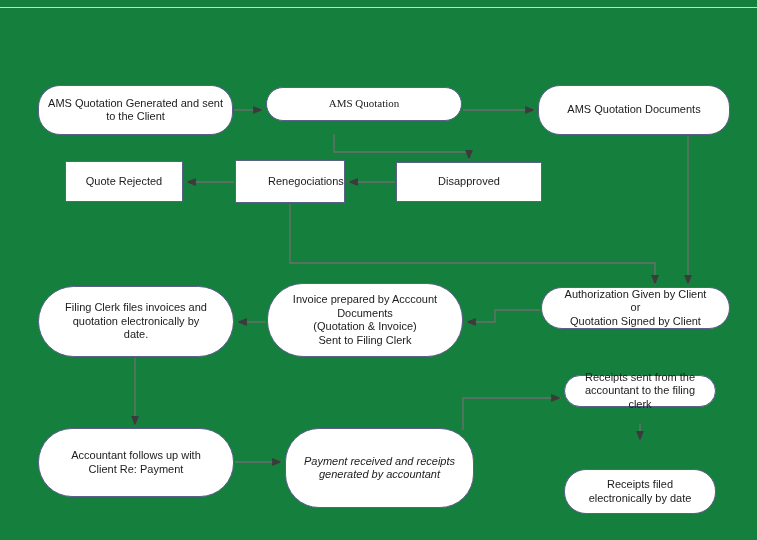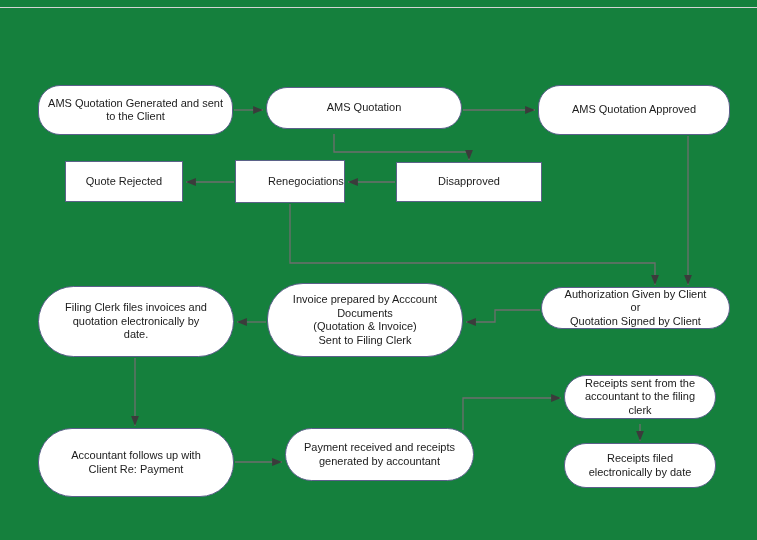--- a/index.html
+++ b/index.html
@@ -101,26 +101,26 @@
 
       <path d="M640,424 L640,441"></path>
     </g>
   </svg>
 
   <div class="node rounded" style="left:38px; top:85px; width:195px; height:50px;">
     <span class="node-label">AMS Quotation Generated and sent
 to the Client</span>
   </div>
 
-  <div class="node rounded" style="left:266px; top:87px; width:196px; height:42px;">
+  <div class="node rounded" style="left:266px; top:87px; width:196px; height:34px;font-family:Liberation Serif, serif;">
     <span class="node-label">AMS Quotation</span>
   </div>
 
   <div class="node rounded" style="left:538px; top:85px; width:192px; height:50px;">
-    <span class="node-label">AMS Quotation Approved</span>
+    <span class="node-label">AMS Quotation Documents</span>
   </div>
 
   <div class="node rect" style="left:65px; top:161px; width:118px; height:41px;justify-content:flex-end;">
     <span class="node-label">Quote Rejected</span>
   </div>
 
   <div class="node rect" style="left:235px; top:160px; width:110px; height:43px;padding-left:32px;">
     <span class="node-label">Renegociations</span>
   </div>
 
@@ -145,29 +145,29 @@
     <span class="node-label">Filing Clerk files invoices and
 quotation electronically by
 date.</span>
   </div>
 
   <div class="node rounded" style="left:38px; top:428px; width:196px; height:69px; border-radius:34px;justify-content:flex-end;">
     <span class="node-label">Accountant follows up with
 Client Re: Payment</span>
   </div>
 
-  <div class="node rounded" style="left:285px; top:428px; width:189px; height:53px; border-radius:34px;">
+  <div class="node rounded" style="left:285px; top:428px; width:189px; height:80px; border-radius:34px;font-style:italic;">
     <span class="node-label">Payment received and receipts
 generated by accountant</span>
   </div>
 
-  <div class="node rounded" style="left:564px; top:375px; width:152px; height:44px;align-items:center;">
+  <div class="node rounded" style="left:564px; top:375px; width:152px; height:32px;align-items:center;">
     <span class="node-label">Receipts sent from the
 accountant to the filing
 clerk</span>
   </div>
 
-  <div class="node rounded" style="left:564px; top:443px; width:152px; height:45px;">
+  <div class="node rounded" style="left:564px; top:469px; width:152px; height:45px;">
     <span class="node-label">Receipts filed
 electronically by date</span>
   </div>
 
 </div>
 
 </body></html>

